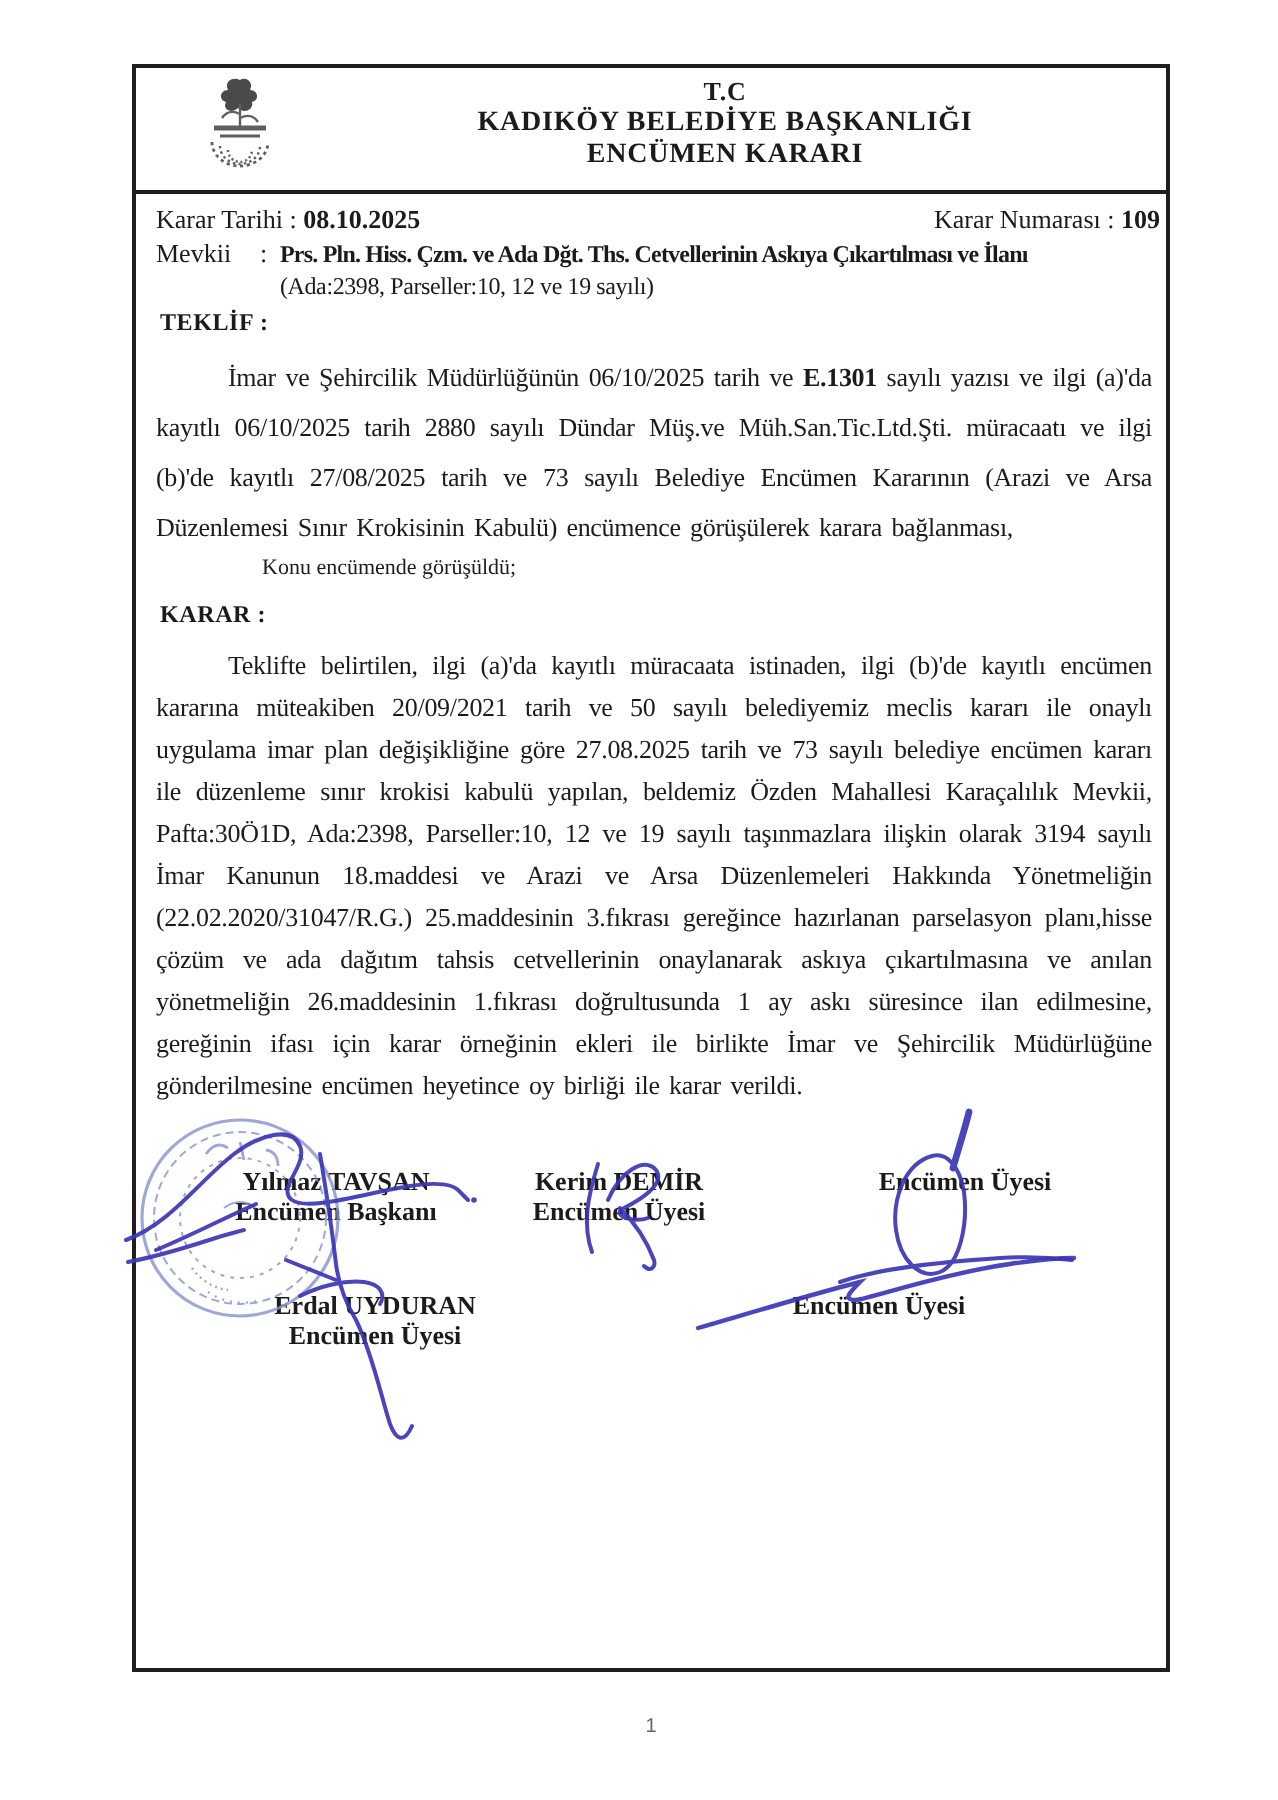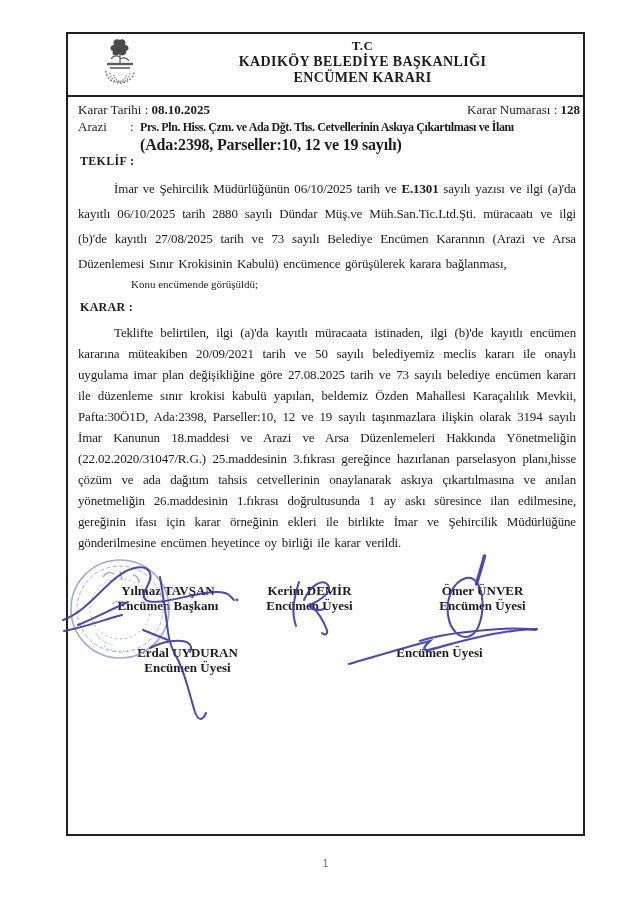--- a/index.html
+++ b/index.html
@@ -36,21 +36,21 @@
   .val{font-weight:bold;}
   .subject-label{position:absolute;left:78px;top:119px;font-size:13px;}
   .subject-colon{position:absolute;left:130px;top:119px;font-size:13px;}
   .subject-text{
     position:absolute;left:140px;top:119px;width:448px;
     font-weight:bold;font-size:12px;letter-spacing:-0.4px;line-height:17px;
     white-space:nowrap;
   }
   .subject-line2{
     position:absolute;left:140px;top:136px;
-    font-weight:bold;font-size:16px;letter-spacing:-0.2px;
+    font-weight:normal;font-size:12px;letter-spacing:-0.2px;
   }
   .sec-heading{
     position:absolute;left:80px;
     font-weight:bold;font-size:12px;letter-spacing:.3px;
   }
   .body-para{
     position:absolute;left:78px;width:498px;
     font-size:13px;letter-spacing:-0.15px;word-spacing:1.6px;
     text-align:justify;text-align-last:left;
     margin:0;
@@ -97,46 +97,45 @@
     <div class="title-doc">ENCÜMEN KARARI</div>
   </div>
 
   <div class="fieldrow1">
     <span>
       <span class="lbl">Karar Tarihi :</span>
       <span class="val">08.10.2025</span>
     </span>
     <span>
       <span class="lbl">Karar Numarası :</span>
-      <span class="val">128</span>
+      <span class="val">109</span>
     </span>
   </div>
 
-  <div class="subject-label">Arazi</div>
+  <div class="subject-label">Mevkii</div>
   <div class="subject-colon">:</div>
   <div class="subject-text">Prs. Pln. Hiss. Çzm. ve Ada Dğt. Ths. Cetvellerinin Askıya Çıkartılması ve İlanı</div>
   <div class="subject-line2">(Ada:2398, Parseller:10, 12 ve 19 sayılı)</div>
 
   <div class="sec-heading" style="top:154px;">TEKLİF :</div>
   <p class="body-para teklif-para"><span>İmar ve Şehircilik Müdürlüğünün 06/10/2025 tarih ve </span><b>E.1301</b><span> sayılı yazısı ve ilgi (a)'da kayıtlı 06/10/2025 tarih 2880 sayılı Dündar Müş.ve Müh.San.Tic.Ltd.Şti. müracaatı ve ilgi (b)'de kayıtlı 27/08/2025 tarih ve 73 sayılı Belediye Encümen Kararının (Arazi ve Arsa Düzenlemesi Sınır Krokisinin Kabulü) encümence görüşülerek karara bağlanması,</span></p>
   <div class="teklif-line2">Konu encümende görüşüldü;</div>
 
   <div class="sec-heading" style="top:300px;">KARAR :</div>
   <p class="body-para karar-para">Teklifte belirtilen, ilgi (a)'da kayıtlı müracaata istinaden, ilgi (b)'de kayıtlı encümen kararına müteakiben 20/09/2021 tarih ve 50 sayılı belediyemiz meclis kararı ile onaylı uygulama imar plan değişikliğine göre 27.08.2025 tarih ve 73 sayılı belediye encümen kararı ile düzenleme sınır krokisi kabulü yapılan, beldemiz Özden Mahallesi Karaçalılık Mevkii, Pafta:30Ö1D, Ada:2398, Parseller:10, 12 ve 19 sayılı taşınmazlara ilişkin olarak 3194 sayılı İmar Kanunun 18.maddesi ve Arazi ve Arsa Düzenlemeleri Hakkında Yönetmeliğin (22.02.2020/31047/R.G.) 25.maddesinin 3.fıkrası gereğince hazırlanan parselasyon planı,hisse çözüm ve ada dağıtım tahsis cetvellerinin onaylanarak askıya çıkartılmasına ve anılan yönetmeliğin 26.maddesinin 1.fıkrası doğrultusunda 1 ay askı süresince ilan edilmesine, gereğinin ifası için karar örneğinin ekleri ile birlikte İmar ve Şehircilik Müdürlüğüne gönderilmesine encümen heyetince oy birliği ile karar verildi.</p>
 
   <div class="sig" style="left:88px;top:583px;width:160px;">
     <div>Yılmaz TAVŞAN</div>
     <div class="sig-title">Encümen Başkanı</div>
   </div>
   <div class="sig" style="left:232px;top:583px;width:155px;">
     <div>Kerim DEMİR</div>
     <div class="sig-title">Encümen Üyesi</div>
   </div>
   <div class="sig" style="left:400px;top:583px;width:165px;">
-    <div>Ömer ÜNVER</div>
     <div class="sig-title">Encümen Üyesi</div>
   </div>
   <div class="sig" style="left:105px;top:645px;width:165px;">
     <div>Erdal UYDURAN</div>
     <div class="sig-title">Encümen Üyesi</div>
   </div>
   <div class="sig" style="left:352px;top:645px;width:175px;">
     <div class="sig-title">Encümen Üyesi</div>
   </div>
 

